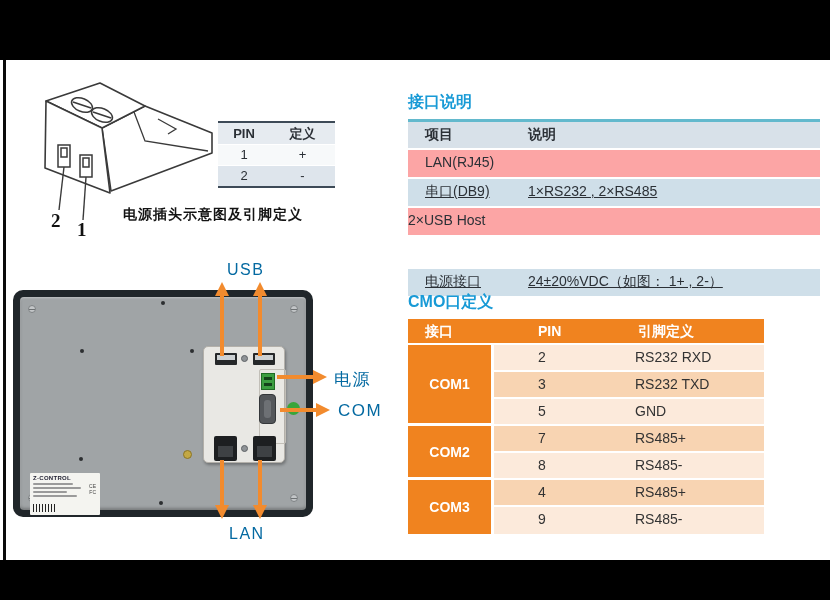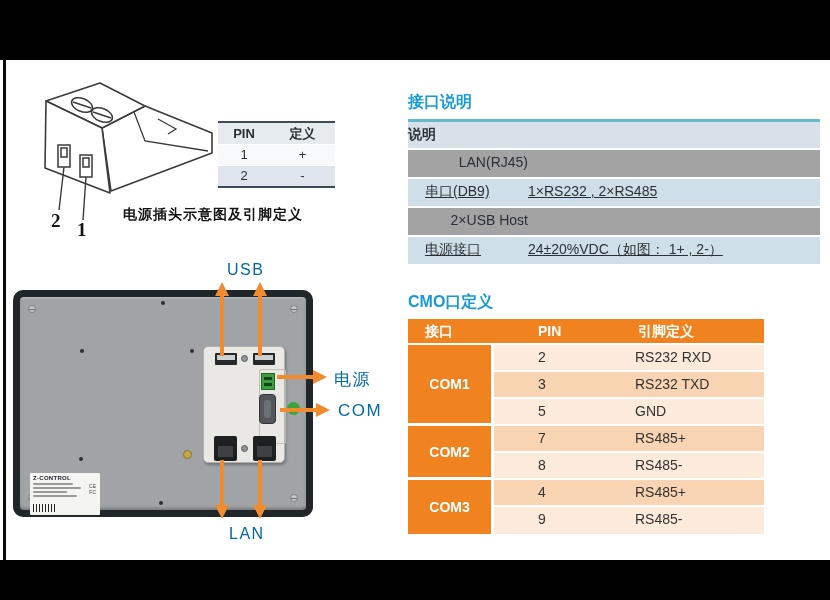--- a/index.html
+++ b/index.html
@@ -27,23 +27,23 @@
 
   
   .sec-title{font-size:16px;font-weight:bold;color:#189ad6;}
   .t1-title{left:408px;top:92px;}
   .t2-title{left:408px;top:292px;}
 
   .if-table{left:408px;top:119px;width:412px;border-top:3px solid #63b9cd;color:#2b3036;}
   .if-row{display:grid;grid-template-columns:120px 1fr;height:27px;line-height:25px;font-size:14px;border-bottom:2px solid #fff;}
   .if-head{height:26px;line-height:24px;font-weight:bold;background:#d8e1e9;}
   .if-row .col1{padding-left:17px;}
-  .if-r1,.if-r3{background:#a3a3a3;text-align:right;}
+  .if-r1,.if-r3{background:#fca5a5;}
   .if-r2,.if-r4{background:#cfdfe9;text-decoration:underline;}
-  .if-r4{border-bottom:none;}
+  .if-r4{border-bottom:none;margin-top:32px;}
 
   .cmo-table{left:408px;top:319px;width:356px;font-size:14px;color:#333;}
   .cmo-head{position:relative;height:24px;line-height:24px;background:#f0831f;color:#fff;font-weight:bold;border-bottom:2px solid #fff;}
   .cmo-head span{position:absolute;top:0;}
   .h-if{left:17px;} .h-pin{left:130px;} .h-def{left:230px;}
   .cmo-body{display:grid;grid-template-columns:86px 1fr;grid-auto-rows:27px;}
   .com-cell{grid-column:1;background:#f0831f;color:#fff;font-weight:bold;display:flex;align-items:center;justify-content:center;border-right:3px solid #fff;box-sizing:border-box;}
   .com1{grid-row:1/span 3;border-bottom:3px solid #fff;}
   .com2{grid-row:4/span 2;border-bottom:3px solid #fff;}
   .com3{grid-row:6/span 2;}
@@ -137,20 +137,21 @@
   </div>
   <div class="row pin-r2">
     <span class="c1">2</span>
     <span class="c2">-</span>
   </div>
 </div>
 
 <div class="abs sec-title t1-title">接口说明</div>
 <div class="abs if-table">
   <div class="if-row if-head">
+    <span class="col1">项目</span>
     <span class="col2">说明</span>
   </div>
   <div class="if-row if-r1">
     <span class="col1">LAN(RJ45)</span>
   </div>
   <div class="if-row if-r2">
     <span class="col1">串口(DB9)</span>
     <span class="col2">1×RS232 , 2×RS485</span>
   </div>
   <div class="if-row if-r3">

